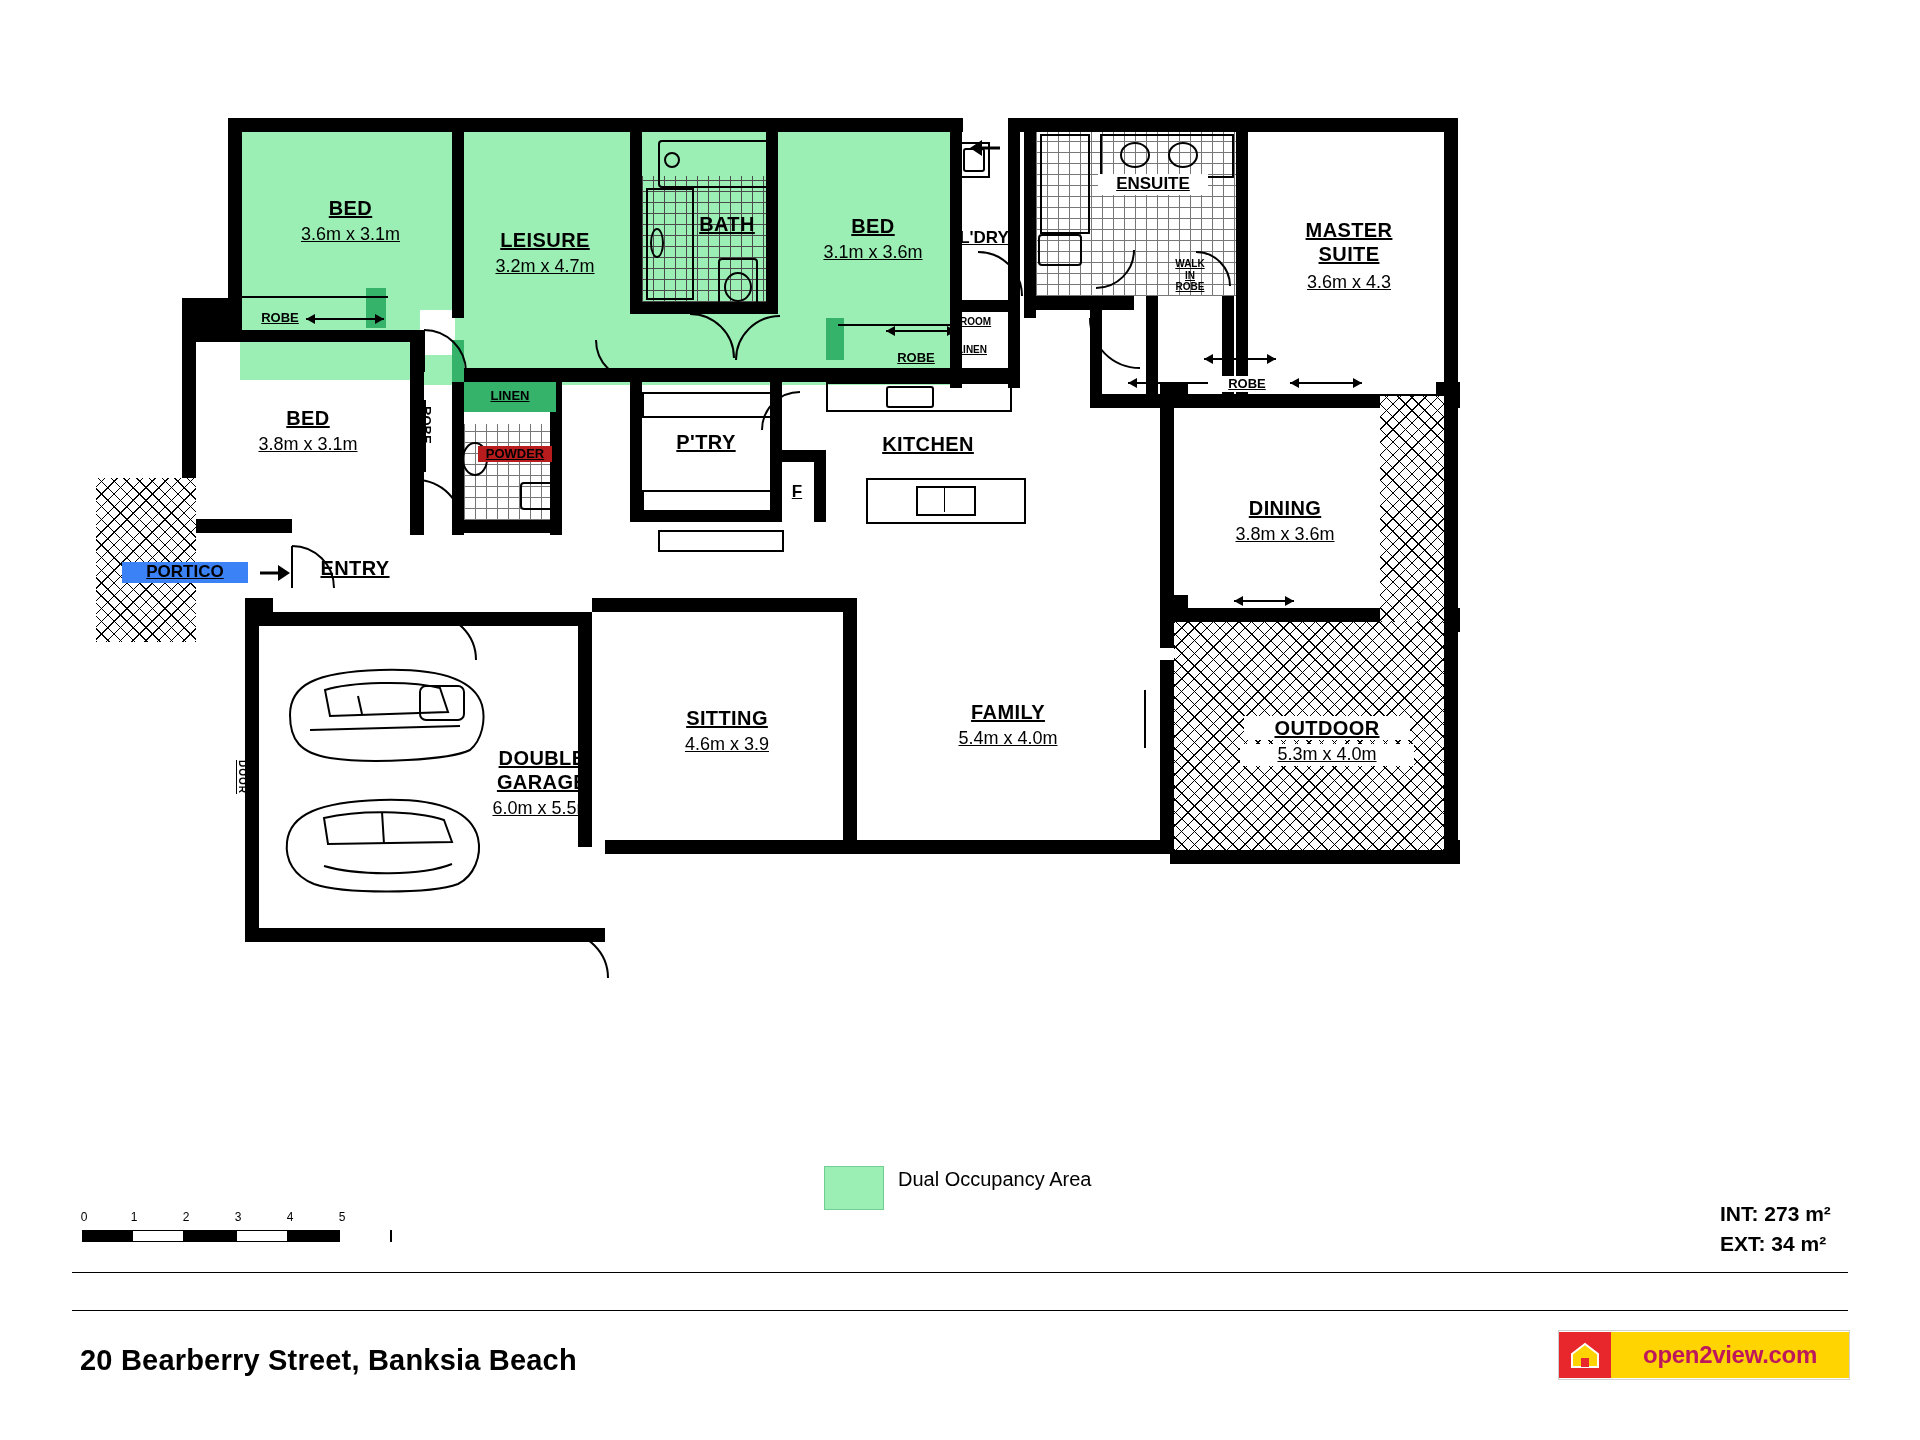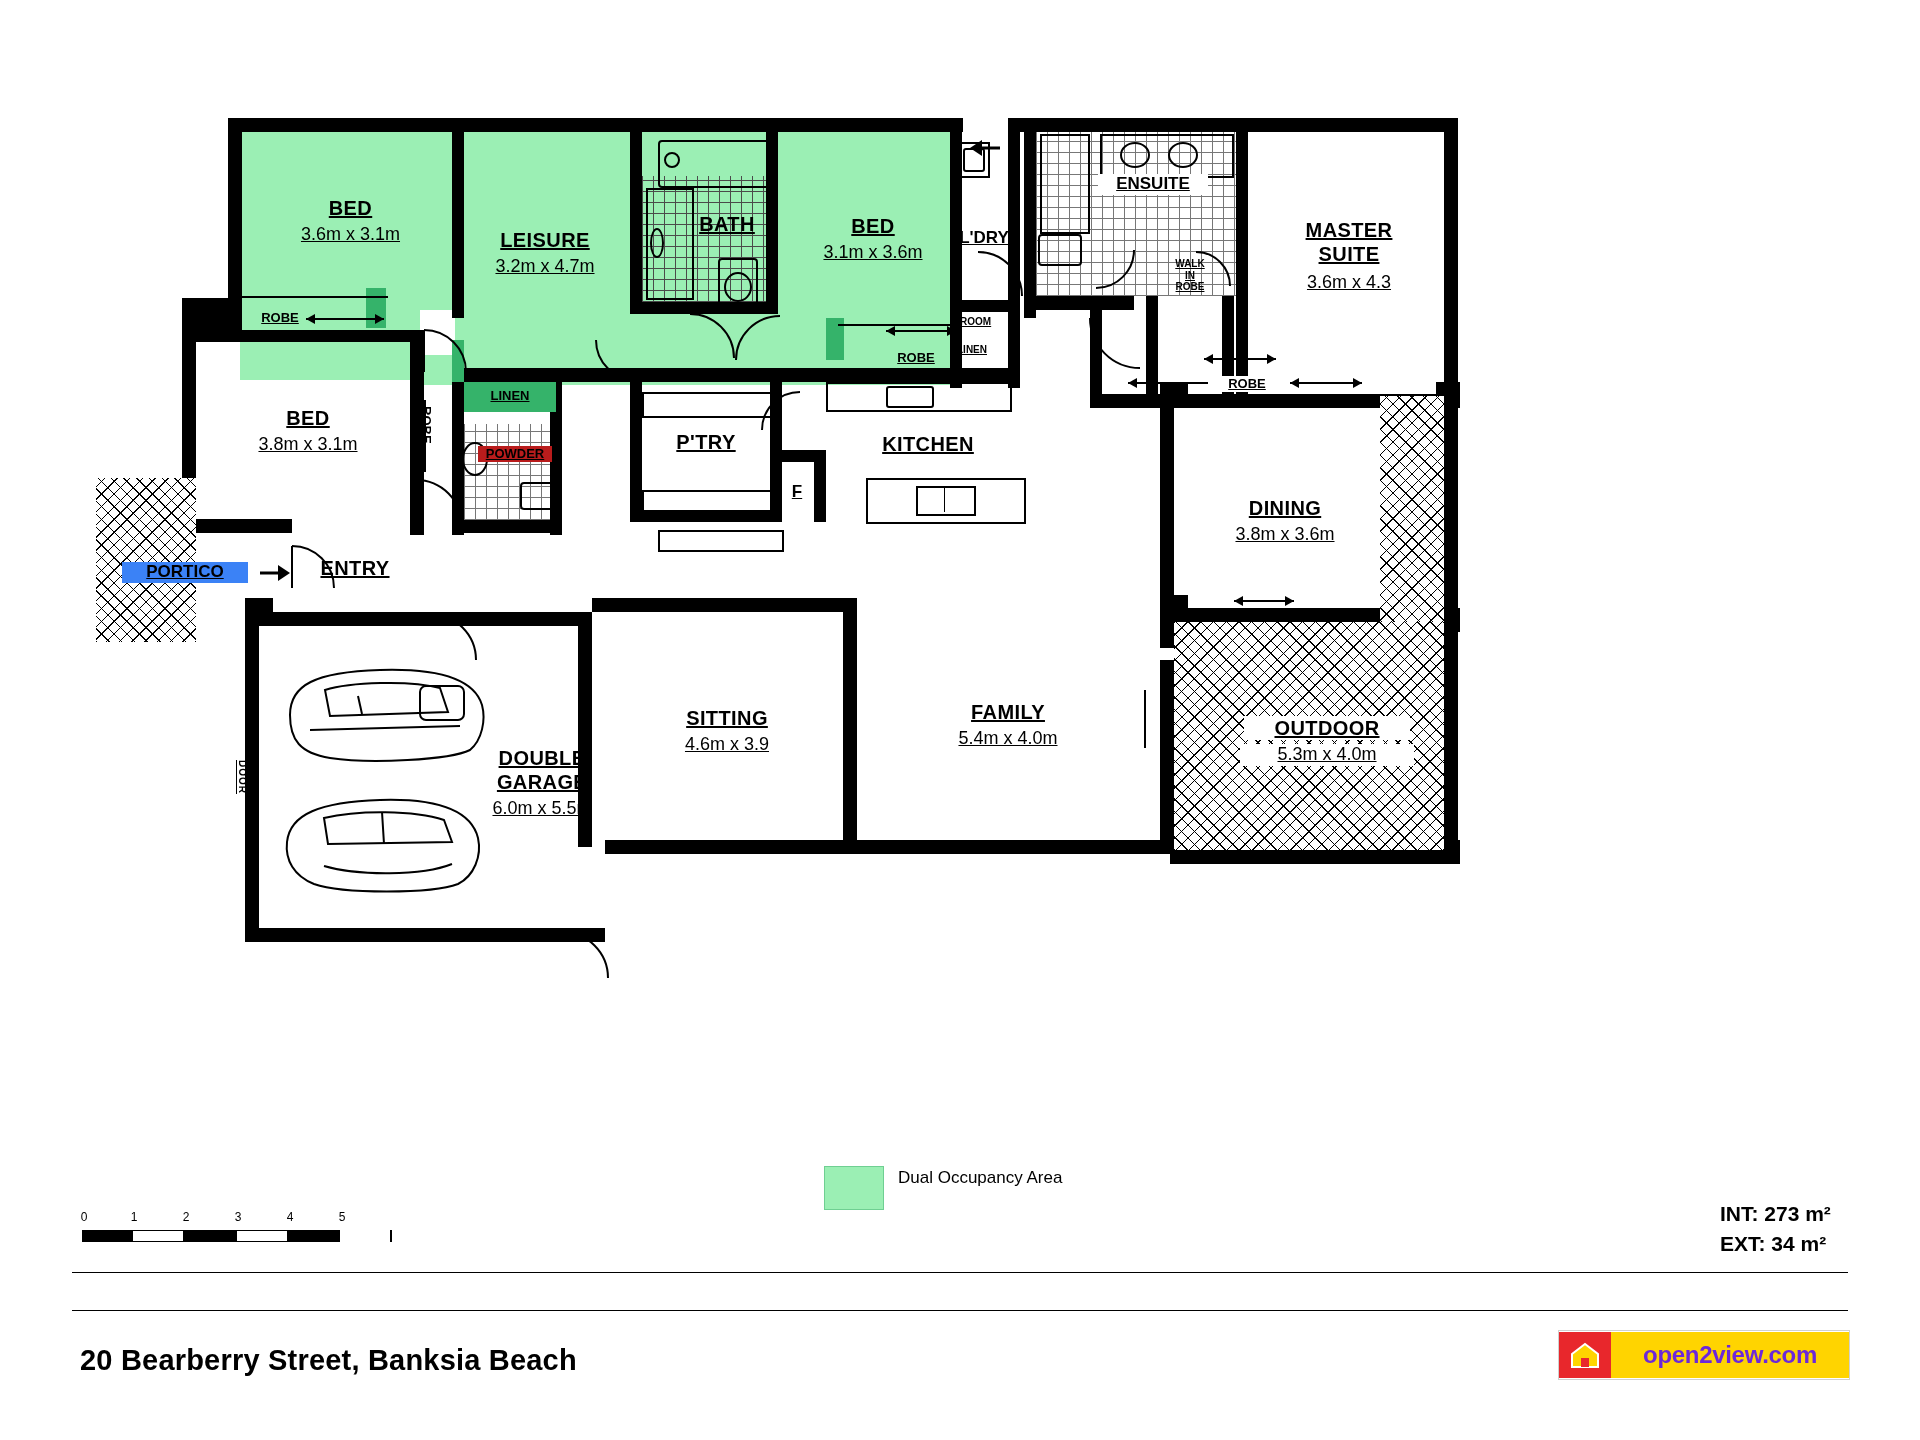--- a/index.html
+++ b/index.html
@@ -50,21 +50,21 @@
   .arrow:before,.arrow:after{
     content:"";position:absolute;top:-4px;width:0;height:0;
     border-top:5px solid transparent;border-bottom:5px solid transparent;
   }
   .arrow:before{left:0;border-right:9px solid #000;}
   .arrow:after{right:0;border-left:9px solid #000;}
   .vline{position:absolute;width:2px;background:#000;}
 
   
   .legend-swatch{position:absolute;background:#9BEFB4;border:1px solid #6fcf92;}
-  .legend-text{position:absolute;font-size:17px;text-align:center;}
+  .legend-text{position:absolute;font-size:20px;text-align:center;}
   .scalebar{position:absolute;}
   .disclaimer{position:absolute;font-size:13.5px;color:#000;}
   .address{position:absolute;font-size:29px;font-weight:700;letter-spacing:.2px;}
   .areas{position:absolute;font-size:21px;font-weight:700;text-align:left;line-height:1.35;}
   .logo-box{position:absolute;background:#000;}
   .o2v{position:absolute;border:1px solid #d0d0d0;background:#fff;display:flex;align-items:center;}
   .hr{position:absolute;background:#000;height:1px;}
 </style>
 </head>
 <body>
@@ -373,16 +373,16 @@
 
   <div class="address" style="left:80px;top:1344px;">20 Bearberry Street, Banksia Beach</div>
 
   <div class="o2v" style="left:1558px;top:1330px;width:290px;height:48px;">
     <div style="width:52px;height:46px;background:#e8272c;display:flex;align-items:center;justify-content:center;">
       <svg width="34" height="30" viewBox="0 0 34 30">
         <path d="M4 14 L17 4 L30 14 L30 27 L4 27 Z" fill="#ffd400" stroke="#ffffff" stroke-width="2"></path>
         <rect x="13" y="18" width="8" height="9" fill="#e8272c"></rect>
       </svg>
     </div>
-    <div style="flex:1;background:#ffd400;height:46px;display:flex;align-items:center;justify-content:center;font-size:24px;font-weight:700;color:#6d28d9;letter-spacing:-0.3px;">open2view.com</div>
+    <div style="flex:1;background:#ffd400;height:46px;display:flex;align-items:center;justify-content:center;font-size:24px;font-weight:700;color:#be185d;letter-spacing:-0.3px;">open2view.com</div>
   </div>
 
 </div>
 
 </body></html>

